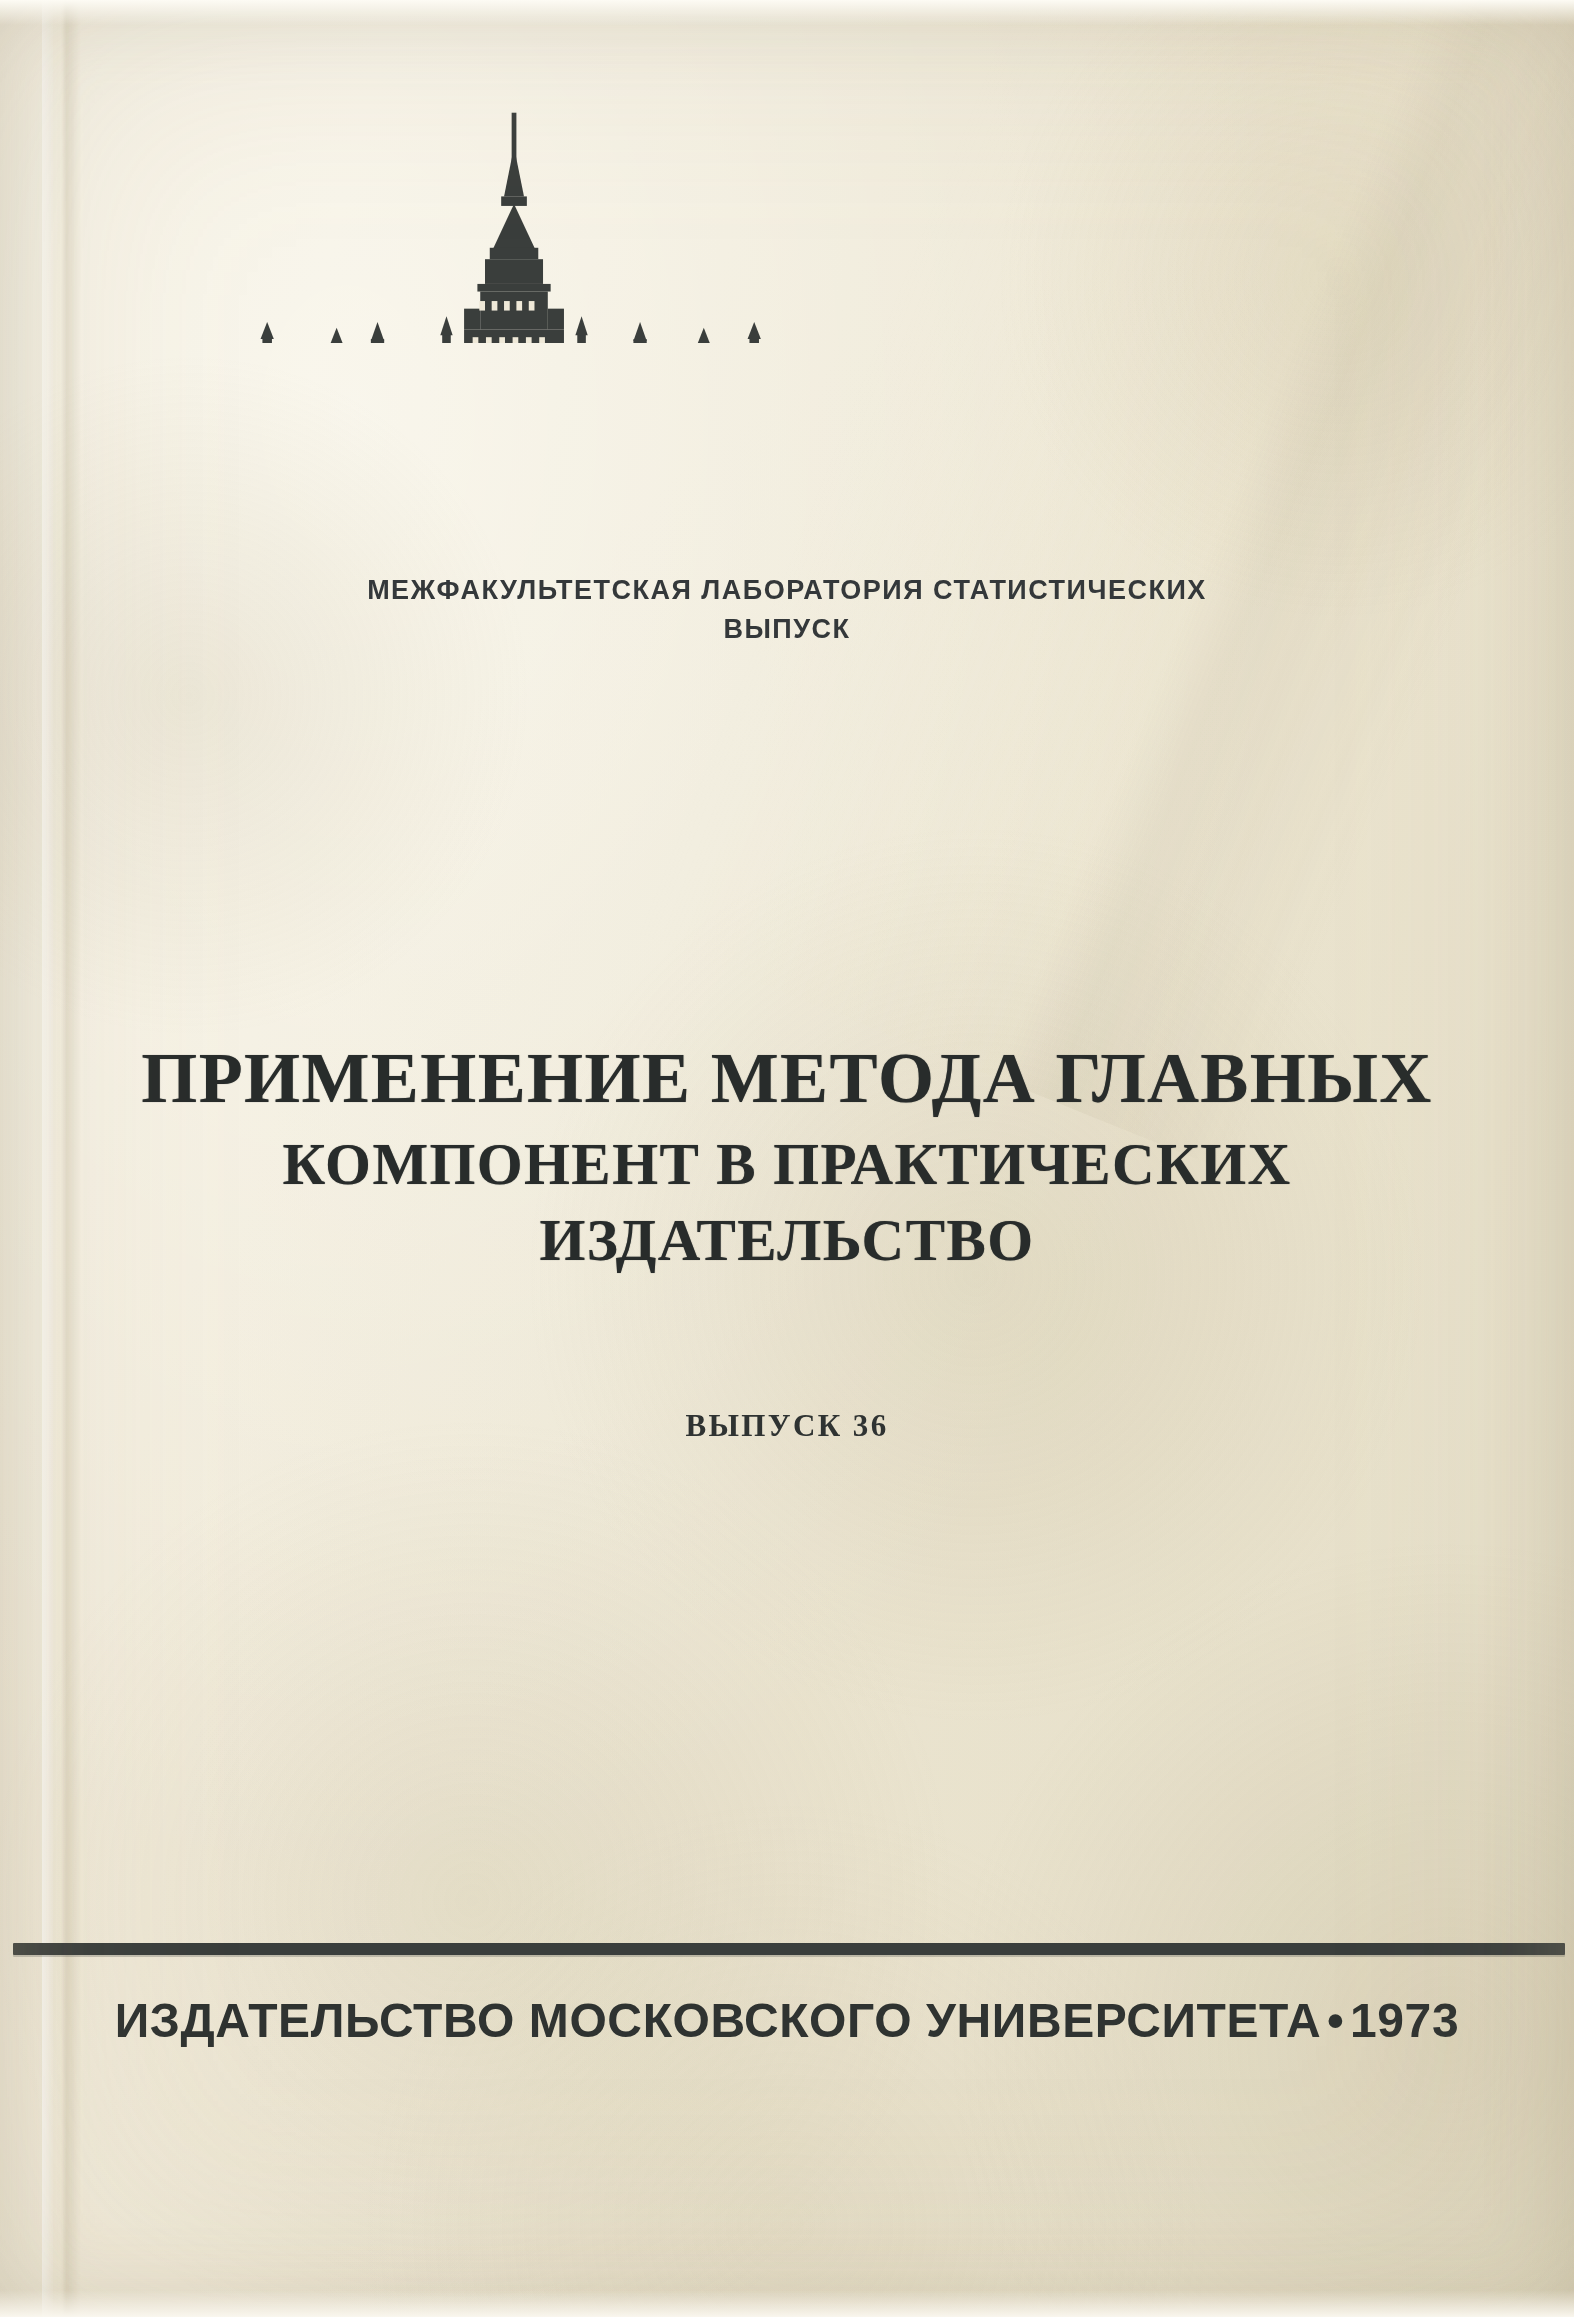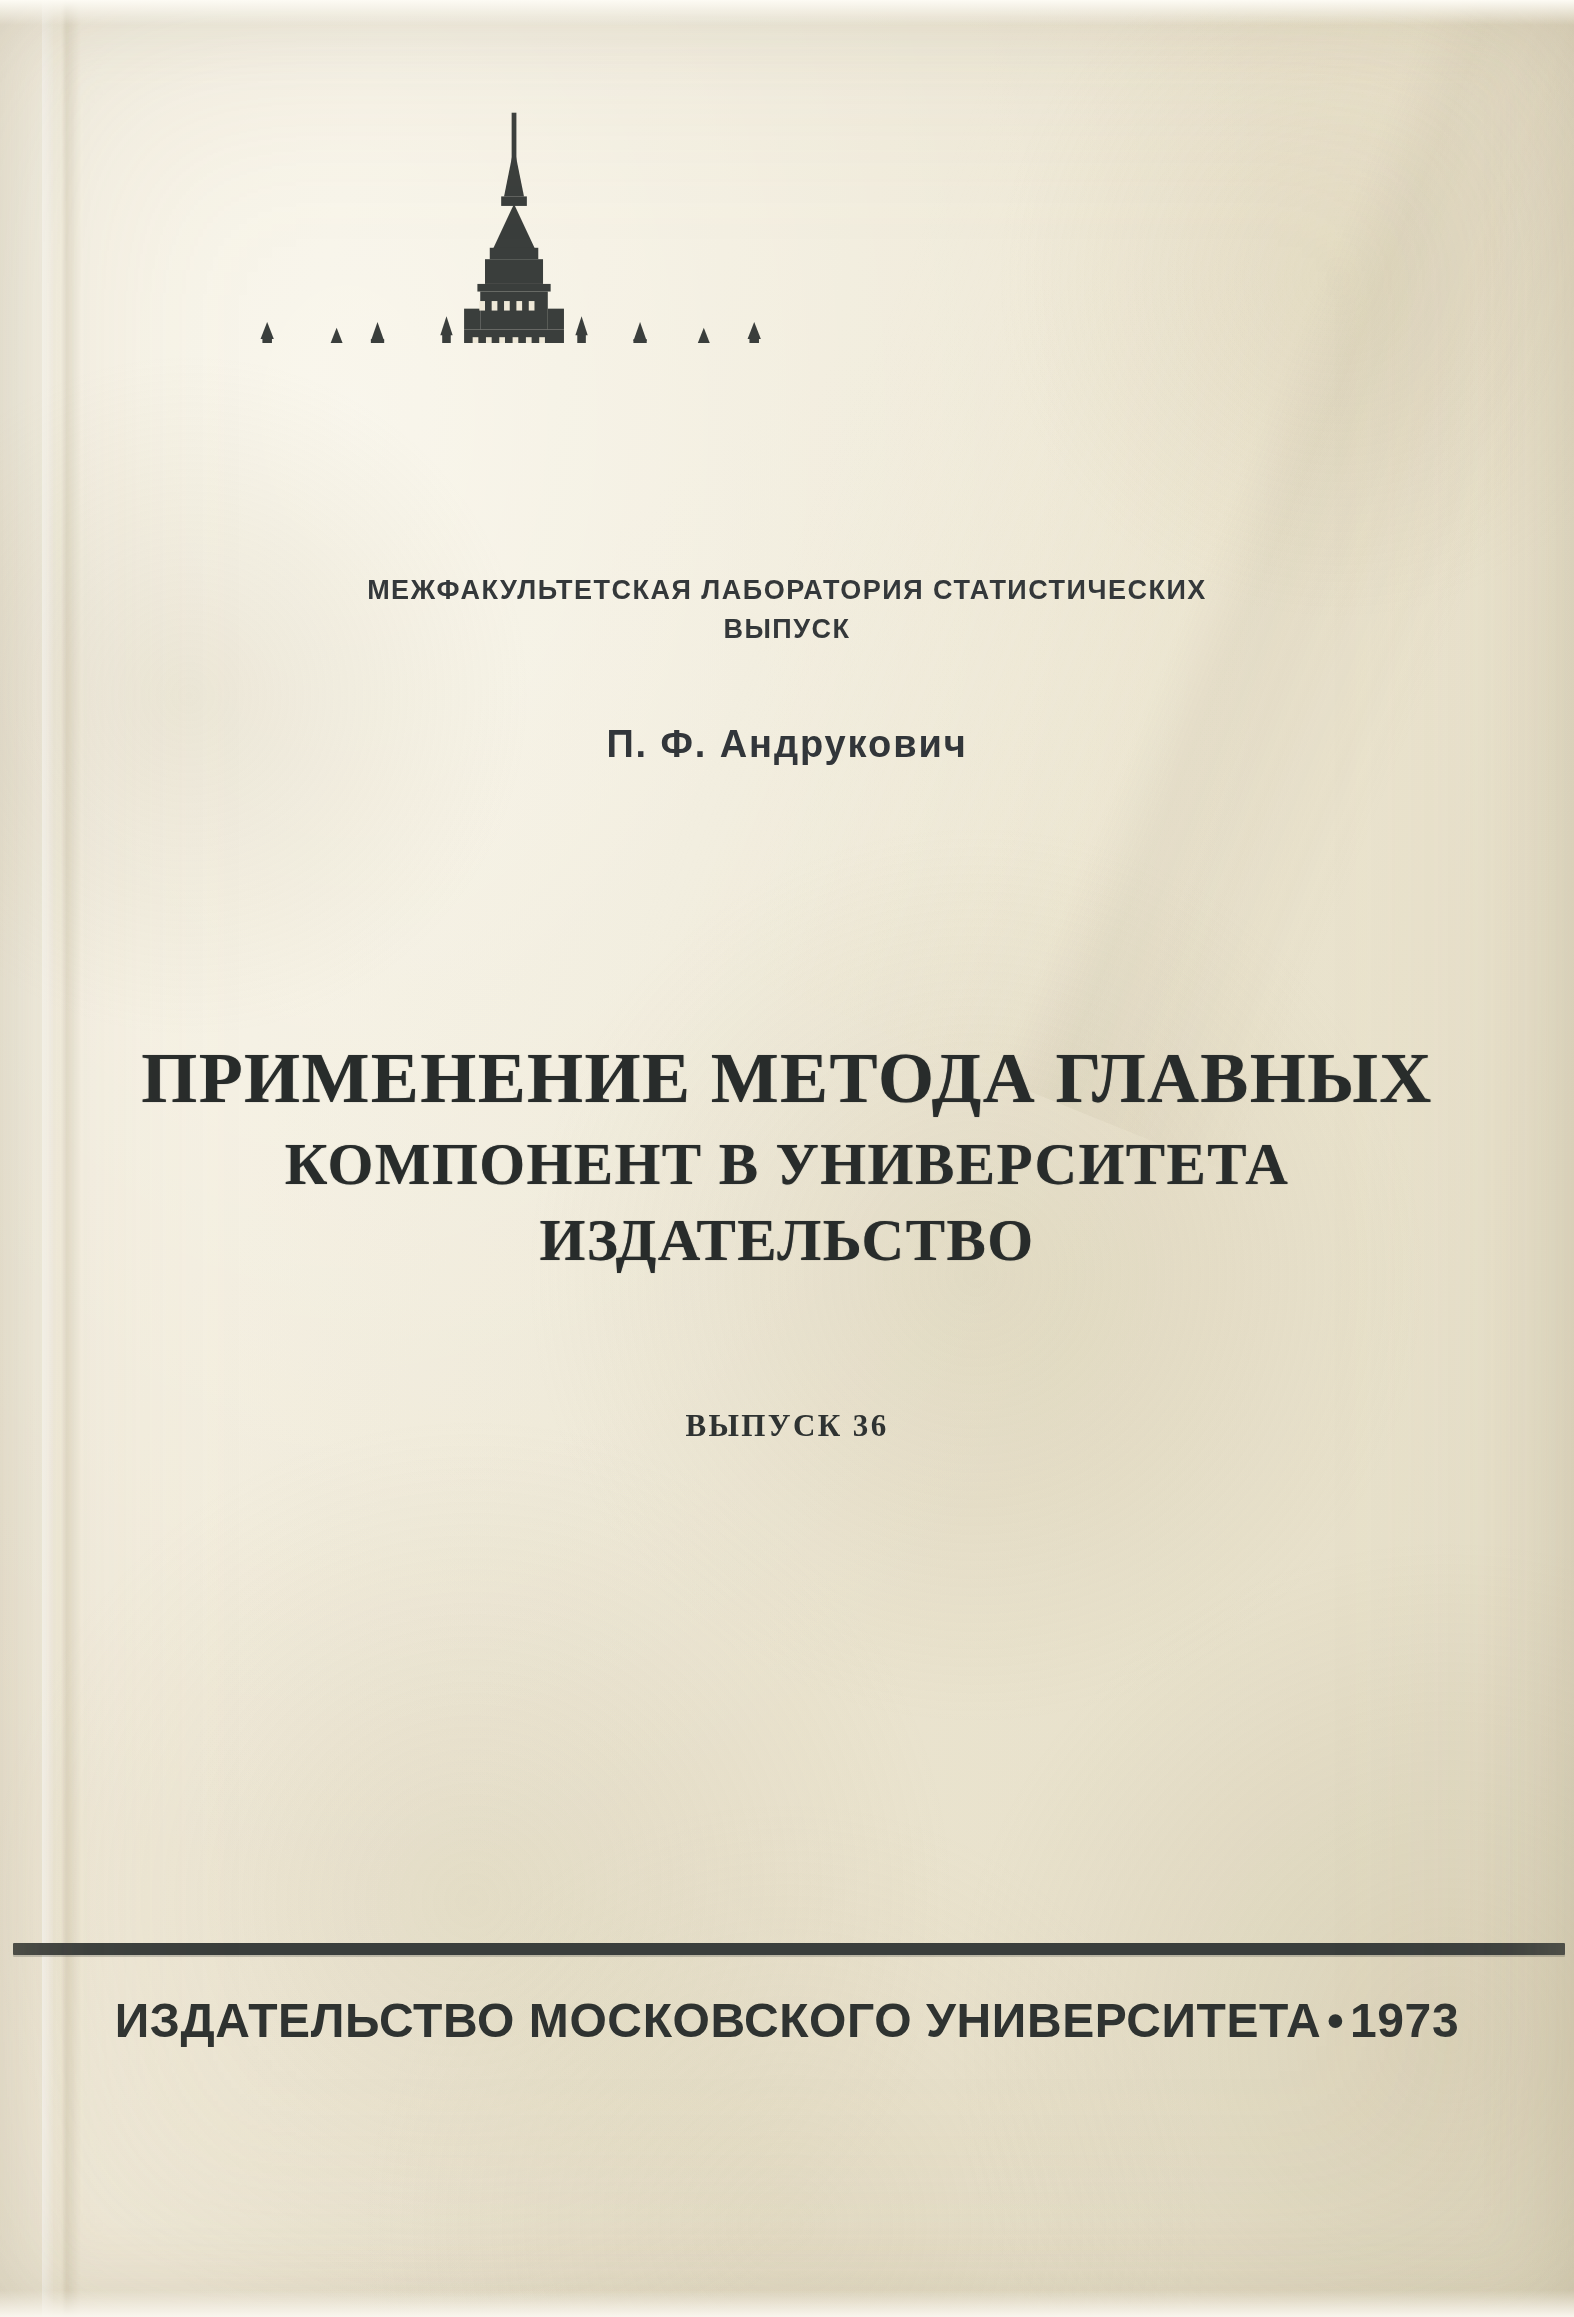--- a/index.html
+++ b/index.html
@@ -321,25 +321,24 @@
         <rect x="0" y="336" width="1620" height="4"></rect>
       </g>
     </svg>
   </div>
 
   <div class="lab">
     <span>МЕЖФАКУЛЬТЕТСКАЯ ЛАБОРАТОРИЯ СТАТИСТИЧЕСКИХ</span>
     <span class="l2">ВЫПУСК</span>
   </div>
 
-  <div class="author">П. Ф. Андрукович</div>
 
   <div class="title">
     <span class="t1">ПРИМЕНЕНИЕ МЕТОДА ГЛАВНЫХ</span>
-    <span class="t2">КОМПОНЕНТ В УНИВЕРСИТЕТА</span>
+    <span class="t2">КОМПОНЕНТ В ПРАКТИЧЕСКИХ</span>
     <span class="t3">ИЗДАТЕЛЬСТВО</span>
   </div>
 
   <div class="issue">ВЫПУСК 36</div>
 
   <div class="rule-bottom"></div>
   <div class="publisher">
     <span>ИЗДАТЕЛЬСТВО МОСКОВСКОГО УНИВЕРСИТЕТА</span><span class="dot">•</span><span>1973</span>
   </div>
 

